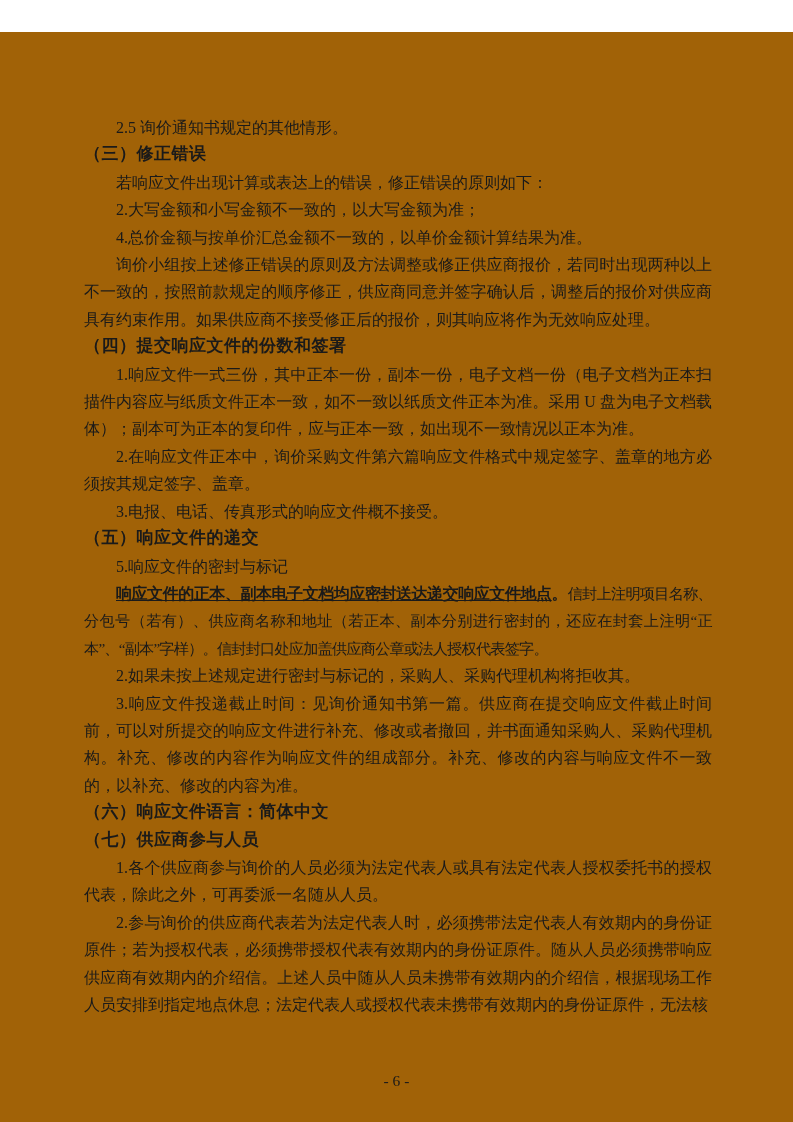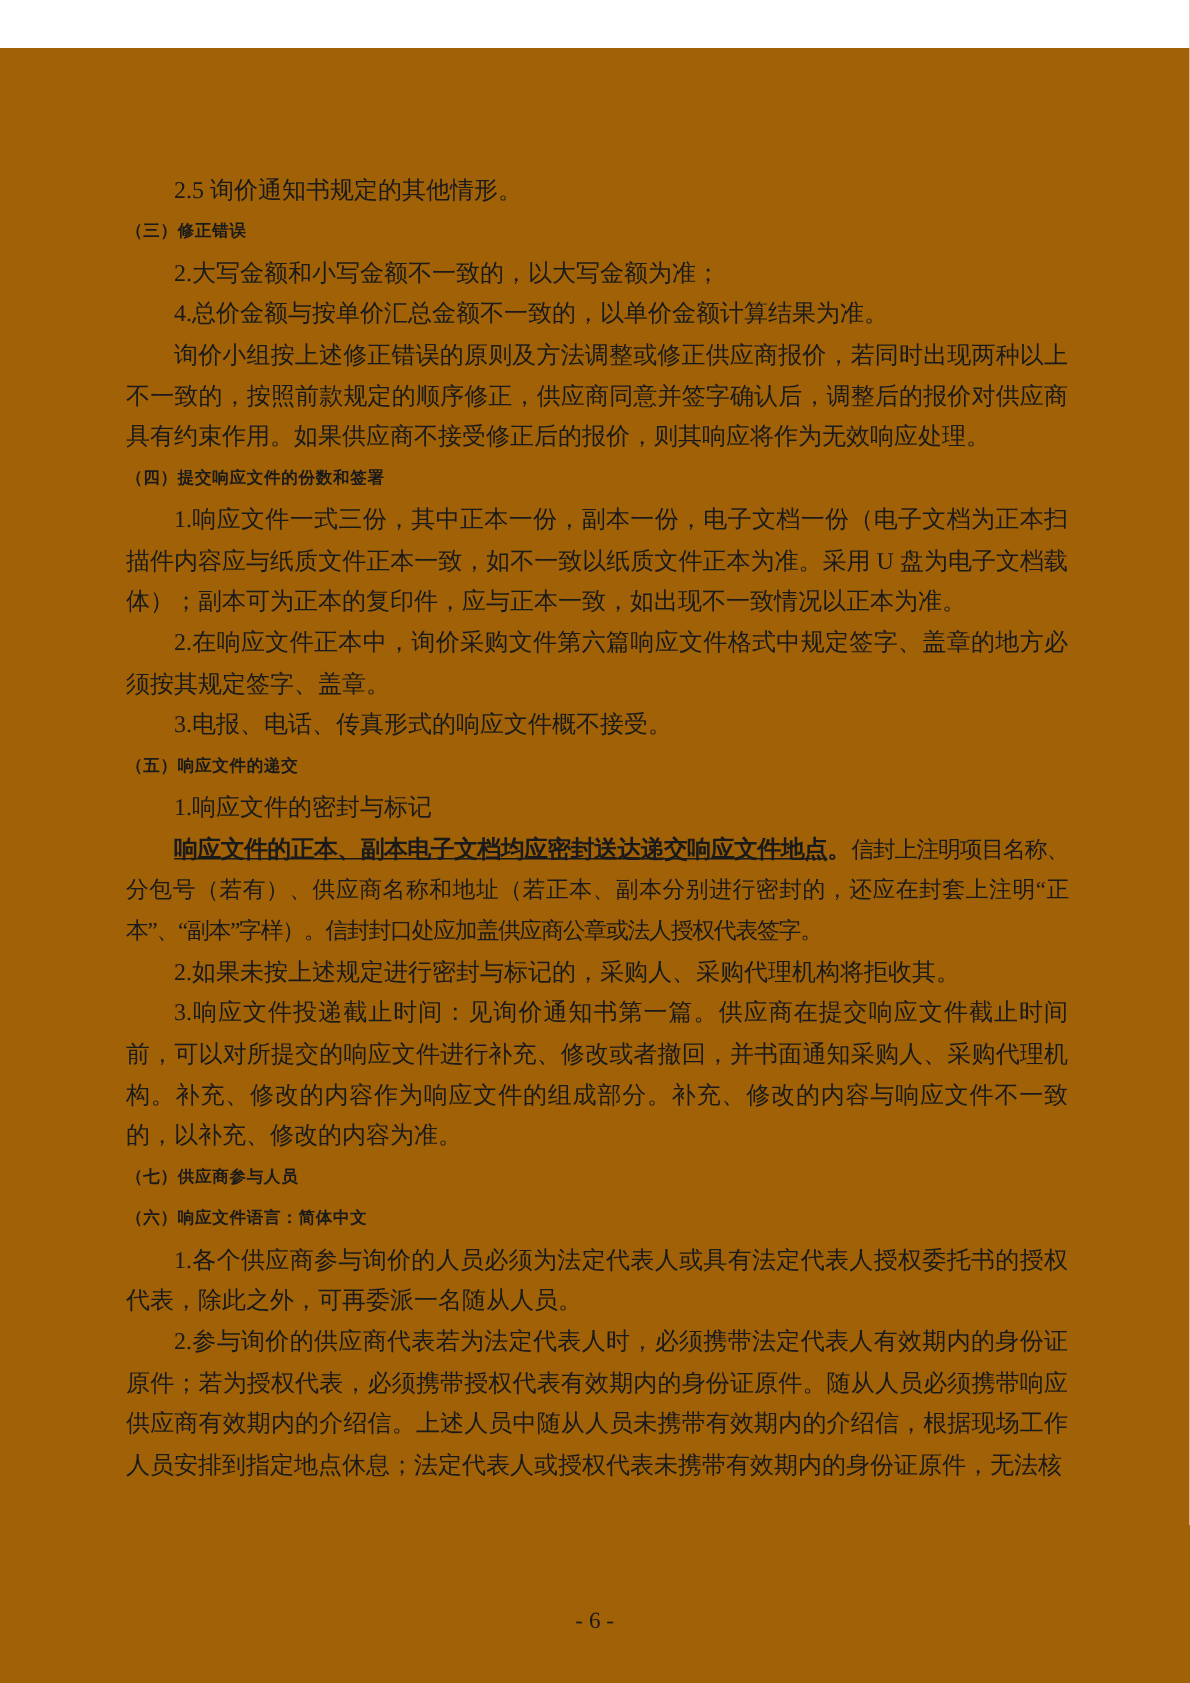--- a/index.html
+++ b/index.html
@@ -28,22 +28,22 @@
     text-justify: inter-character;
   }
   .para {
     margin: 0;
     padding: 0;
     text-indent: 2em;
   }
   .para.heading {
     text-indent: 0;
     font-weight: bold;
-    font-family: Liberation Sans, sans-serif;
-    font-size: 11px;
+    font-family: Liberation Mono, monospace;
+    font-size: 17px;
     letter-spacing: 0.5px;
   }
   .text-run { }
   .bold-underline {
     font-weight: bold;
     font-family: Liberation Sans, sans-serif;
     text-decoration: underline;
     letter-spacing: -0.5px;
   }
   .bold {
@@ -65,31 +65,32 @@
     color: #1a1a1a;
   }
 </style>
 </head>
 <body>
 
 <div class="page">
   <div class="doc-body">
       <p class="para body"><span class="text-run">2.5 询价通知书规定的其他情形。</span></p>
       <p class="para heading"><span class="text-run">（三）修正错误</span></p>
+      <p class="para body"><span class="text-run">若响应文件出现计算或表达上的错误，修正错误的原则如下：</span></p>
       <p class="para body"><span class="text-run">2.大写金额和小写金额不一致的，以大写金额为准；</span></p>
       <p class="para body"><span class="text-run">4.总价金额与按单价汇总金额不一致的，以单价金额计算结果为准。</span></p>
       <p class="para body"><span class="text-run">询价小组按上述修正错误的原则及方法调整或修正供应商报价，若同时出现两种以上不一致的，按照前款规定的顺序修正，供应商同意并签字确认后，调整后的报价对供应商具有约束作用。如果供应商不接受修正后的报价，则其响应将作为无效响应处理。</span></p>
       <p class="para heading"><span class="text-run">（四）提交响应文件的份数和签署</span></p>
       <p class="para body"><span class="text-run">1.响应文件一式三份，其中正本一份，副本一份，电子文档一份（电子文档为正本扫描件内容应与纸质文件正本一致，如不一致以纸质文件正本为准。采用 U 盘为电子文档载体）；副本可为正本的复印件，应与正本一致，如出现不一致情况以正本为准。</span></p>
       <p class="para body"><span class="text-run">2.在响应文件正本中，询价采购文件第六篇响应文件格式中规定签字、盖章的地方必须按其规定签字、盖章。</span></p>
       <p class="para body"><span class="text-run">3.电报、电话、传真形式的响应文件概不接受。</span></p>
       <p class="para heading"><span class="text-run">（五）响应文件的递交</span></p>
-      <p class="para body"><span class="text-run">1.响应文件的密封与标记</span></p>
+      <p class="para body"><span class="text-run">5.响应文件的密封与标记</span></p>
       <p class="para body"><span class="bold-underline">响应文件的正本、副本电子文档均应密封送达递交响应文件地点</span><span class="bold">。</span><span class="kai">信封上注明项目名称、分包号（若有）、供应商名称和地址（若正本、副本分别进行密封的，还应在封套上注明“正本”、“副本”字样）。信封封口处应加盖供应商公章或法人授权代表签字。</span></p>
       <p class="para body"><span class="text-run">2.如果未按上述规定进行密封与标记的，采购人、采购代理机构将拒收其。</span></p>
       <p class="para body"><span class="text-run">3.响应文件投递截止时间：见询价通知书第一篇。供应商在提交响应文件截止时间前，可以对所提交的响应文件进行补充、修改或者撤回，并书面通知采购人、采购代理机构。补充、修改的内容作为响应文件的组成部分。补充、修改的内容与响应文件不一致的，以补充、修改的内容为准。</span></p>
+      <p class="para heading"><span class="text-run">（六）响应文件语言：简体中文</span></p>
       <p class="para heading"><span class="text-run">（七）供应商参与人员</span></p>
-      <p class="para heading"><span class="text-run">（六）响应文件语言：简体中文</span></p>
       <p class="para body"><span class="text-run">1.各个供应商参与询价的人员必须为法定代表人或具有法定代表人授权委托书的授权代表，除此之外，可再委派一名随从人员。</span></p>
       <p class="para body"><span class="text-run">2.参与询价的供应商代表若为法定代表人时，必须携带法定代表人有效期内的身份证原件；若为授权代表，必须携带授权代表有效期内的身份证原件。随从人员必须携带响应供应商有效期内的介绍信。上述人员中随从人员未携带有效期内的介绍信，根据现场工作人员安排到指定地点休息；法定代表人或授权代表未携带有效期内的身份证原件，无法核</span></p>
     </div>
   <div class="page-number">- 6 -</div>
 </div>
 
 </body></html>

